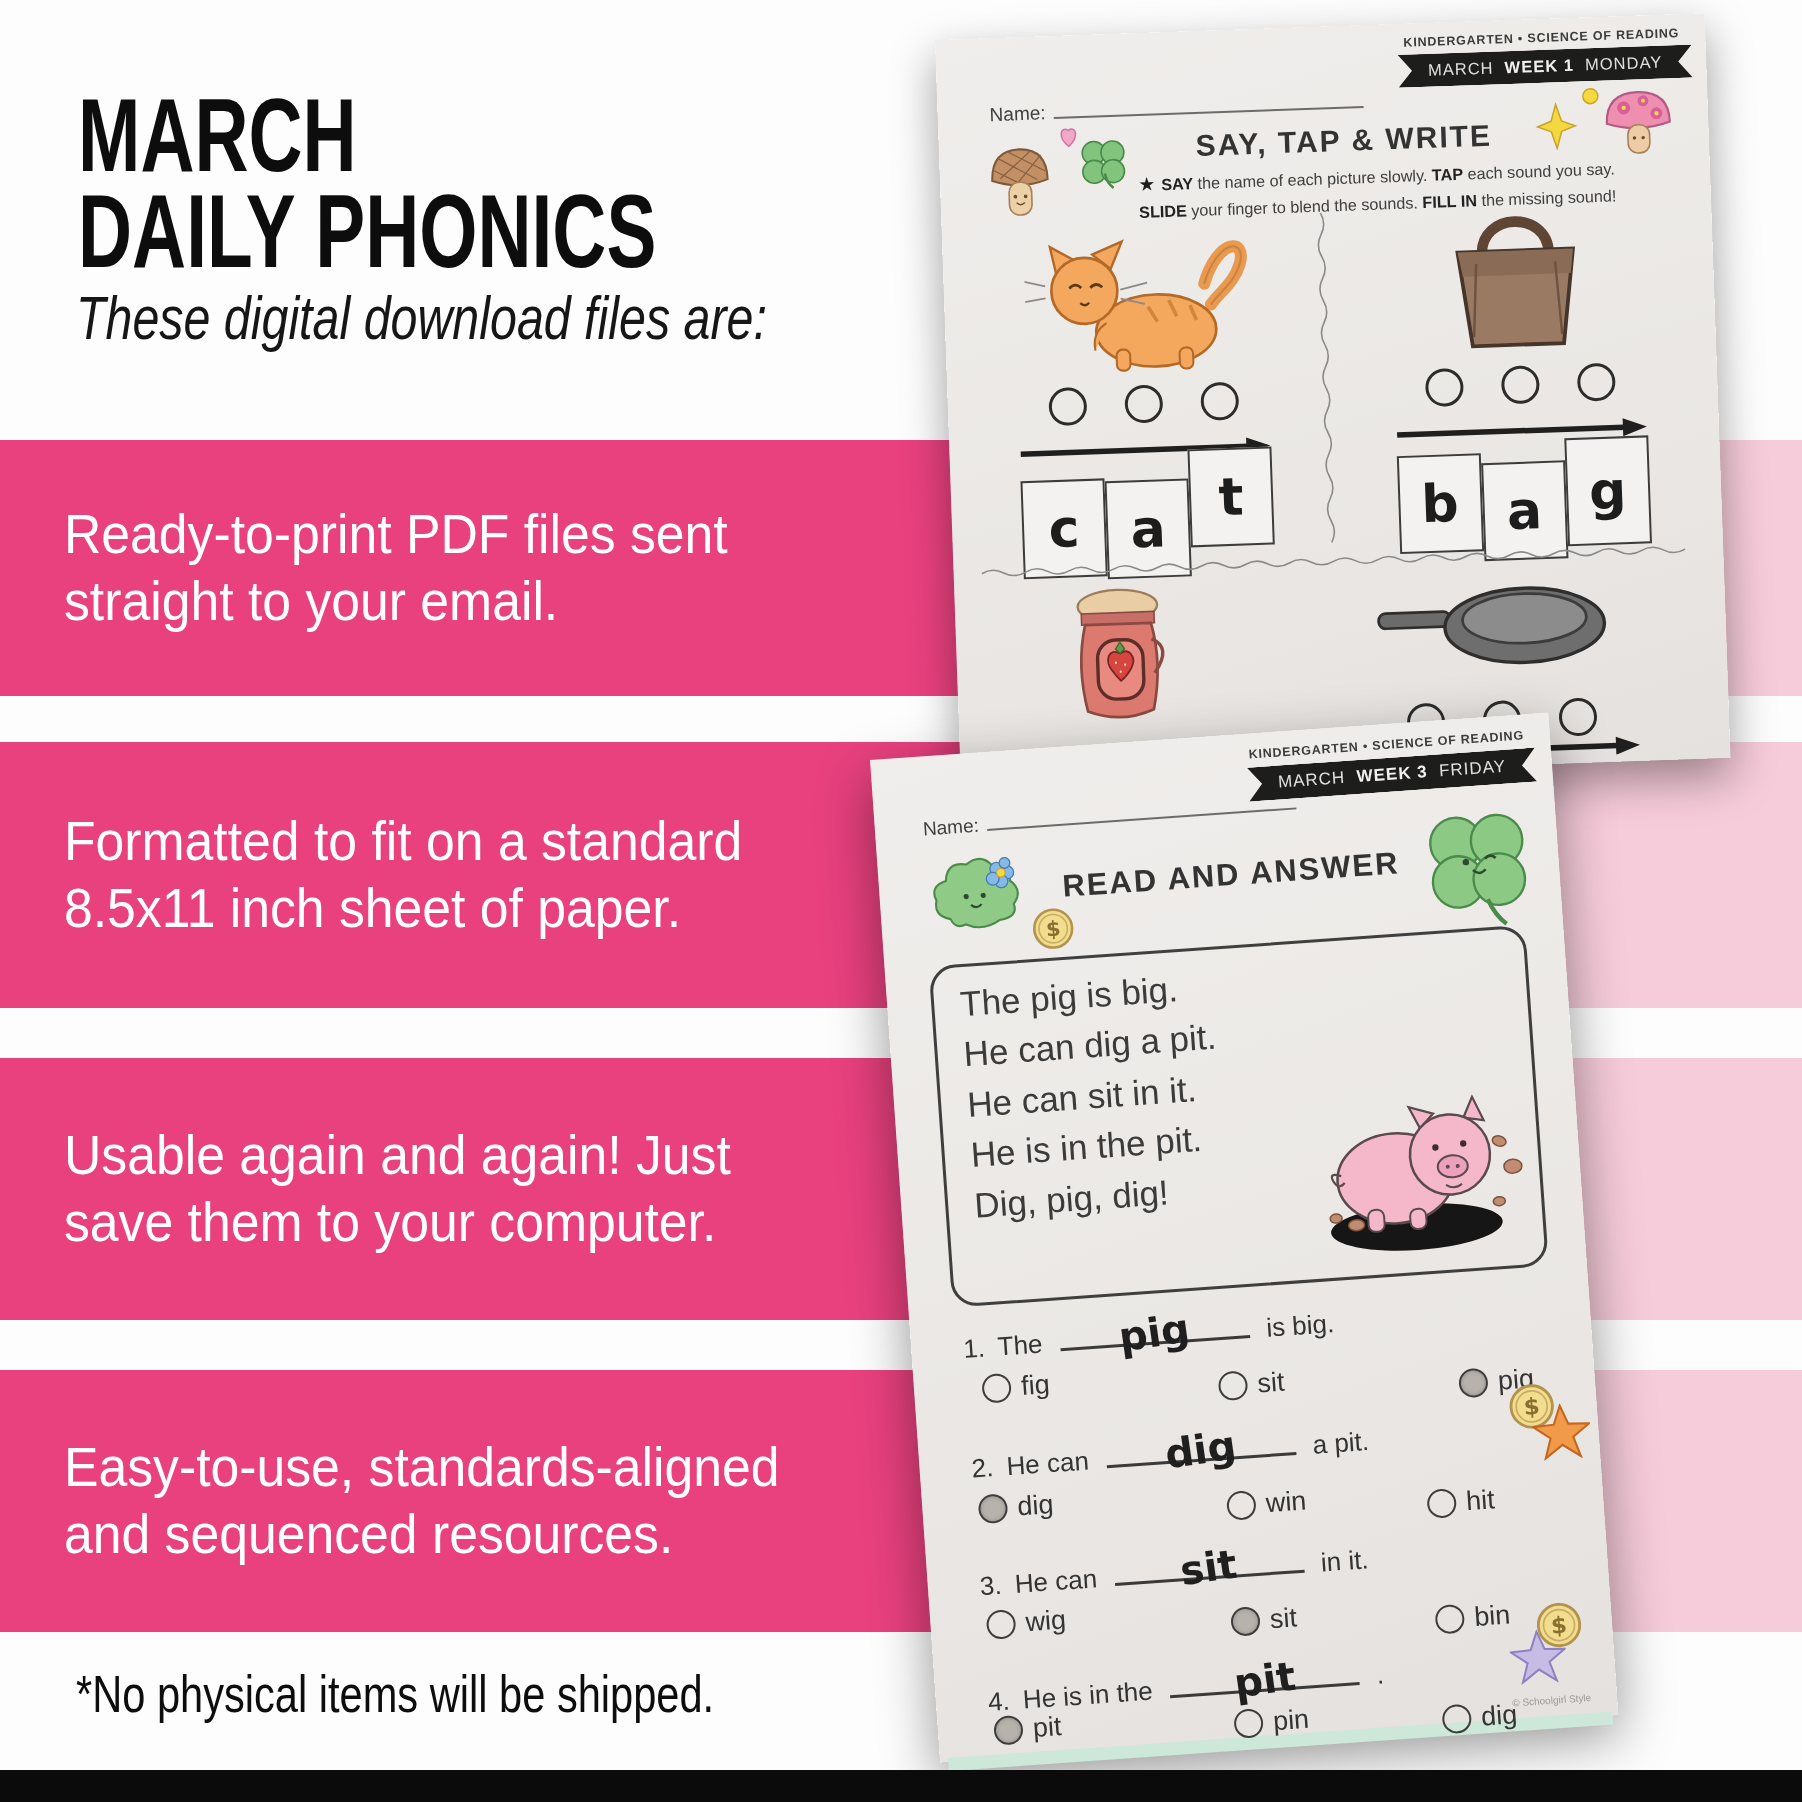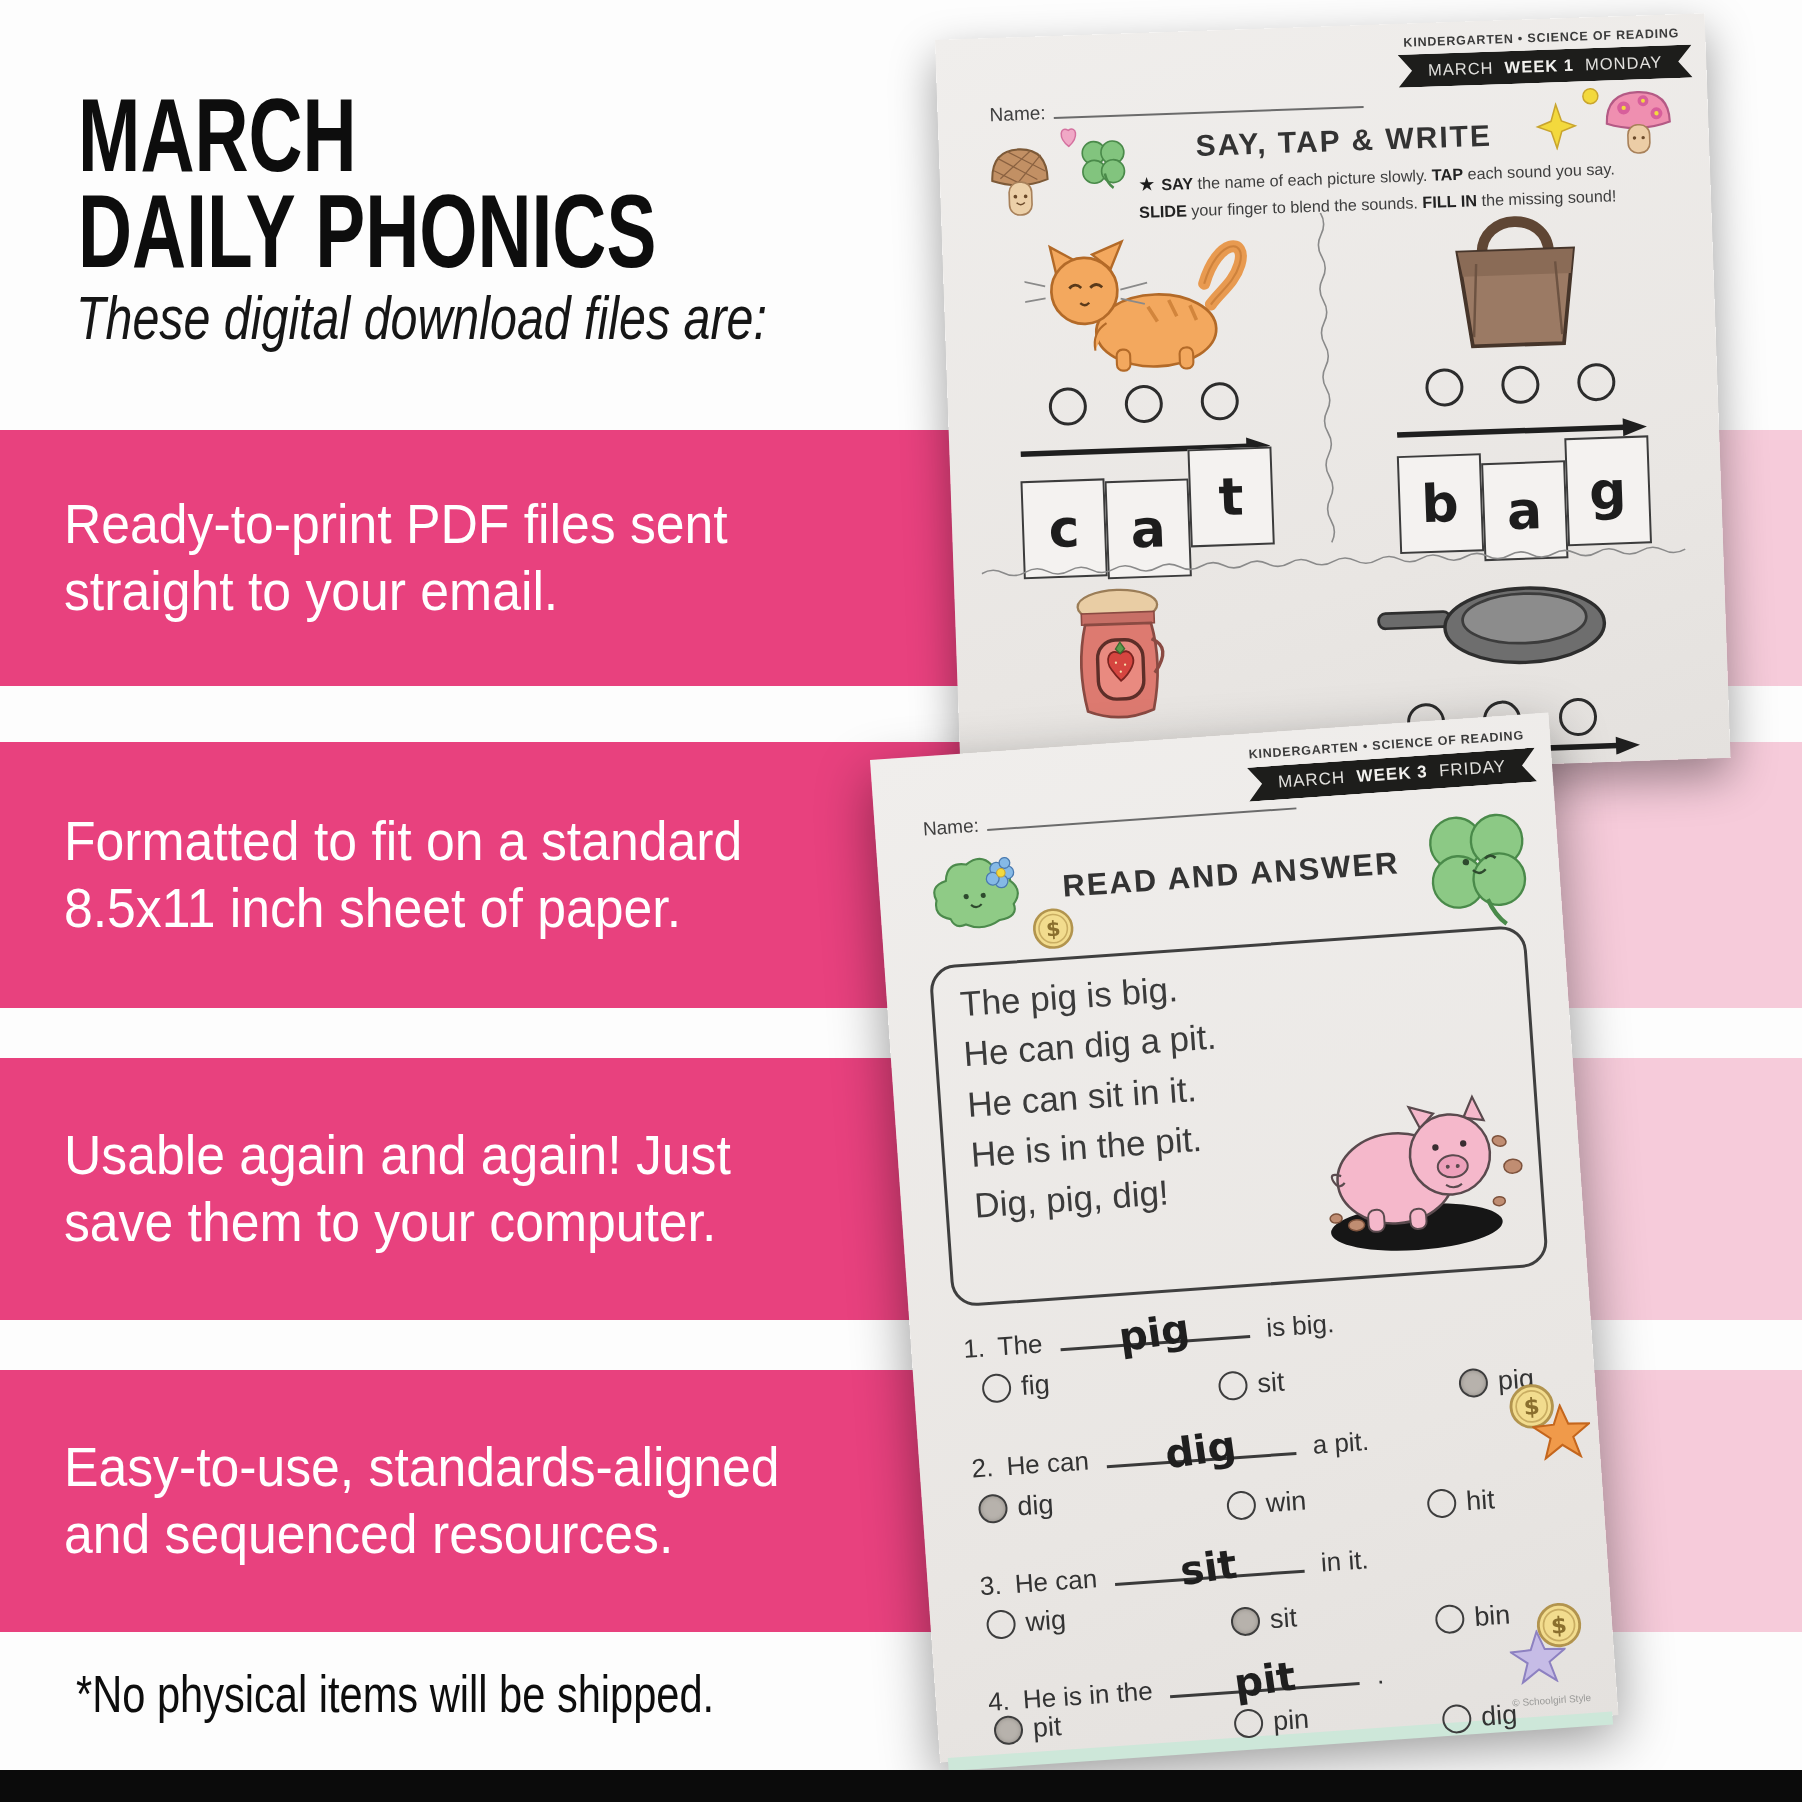--- a/index.html
+++ b/index.html
@@ -67,21 +67,21 @@
 <body>
 
 <div id="canvas">
 
   <div class="big-title">
     <div>MARCH</div>
     <div>DAILY PHONICS</div>
   </div>
   <div class="subtitle">These digital download files are:</div>
 
-  <div class="bar" style="top:430px;height:256px;background:linear-gradient(90deg,#E8417E 0 1040px,#F6CBDA 1040px 100%);align-items:center;">
+  <div class="bar" style="top:440px;height:256px;background:linear-gradient(90deg,#E8417E 0 1040px,#F6CBDA 1040px 100%);align-items:center;">
     <div class="bar-text">Ready-to-print PDF files sent straight to your email.</div>
   </div>
   <div class="bar" style="top:742px;height:266px;background:linear-gradient(90deg,#E8417E 0 1040px,#F6CBDA 1040px 100%);">
     <div class="bar-text">Formatted to fit on a standard 8.5x11 inch sheet of paper.</div>
   </div>
   <div class="bar" style="top:1058px;height:262px;background:linear-gradient(90deg,#E8417E 0 1040px,#F6CBDA 1040px 100%);">
     <div class="bar-text">Usable again and again! Just save them to your computer.</div>
   </div>
   <div class="bar" style="top:1370px;height:262px;background:linear-gradient(90deg,#E8417E 0 1040px,#F6CBDA 1040px 100%);">
     <div class="bar-text">Easy-to-use, standards-aligned and sequenced resources.</div>

